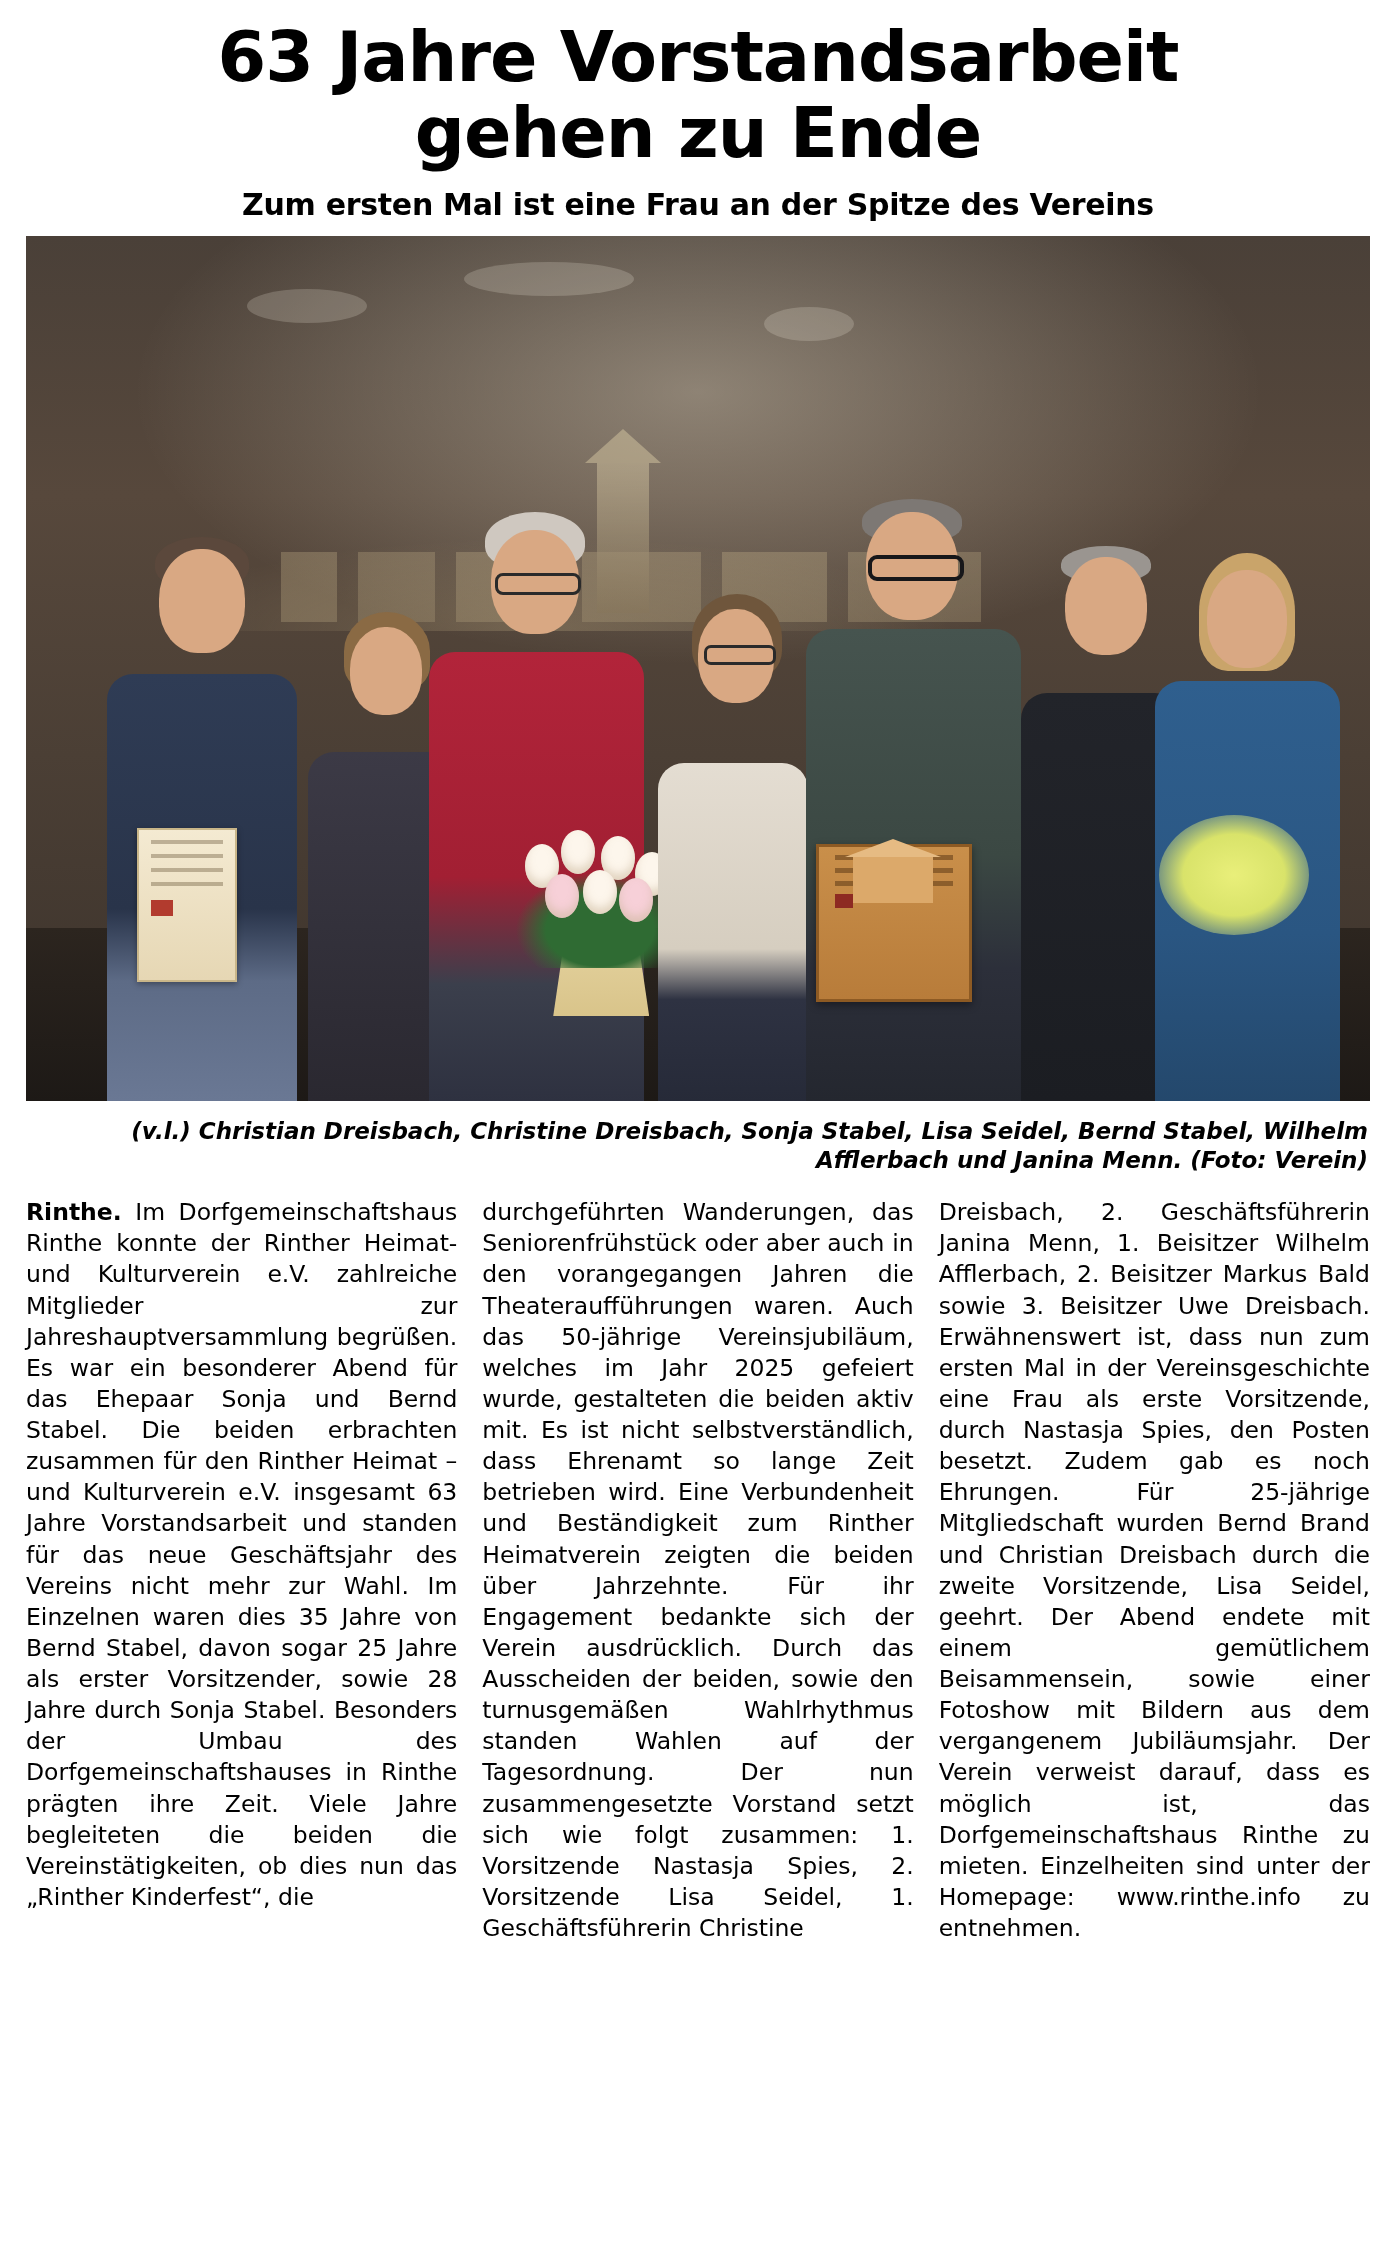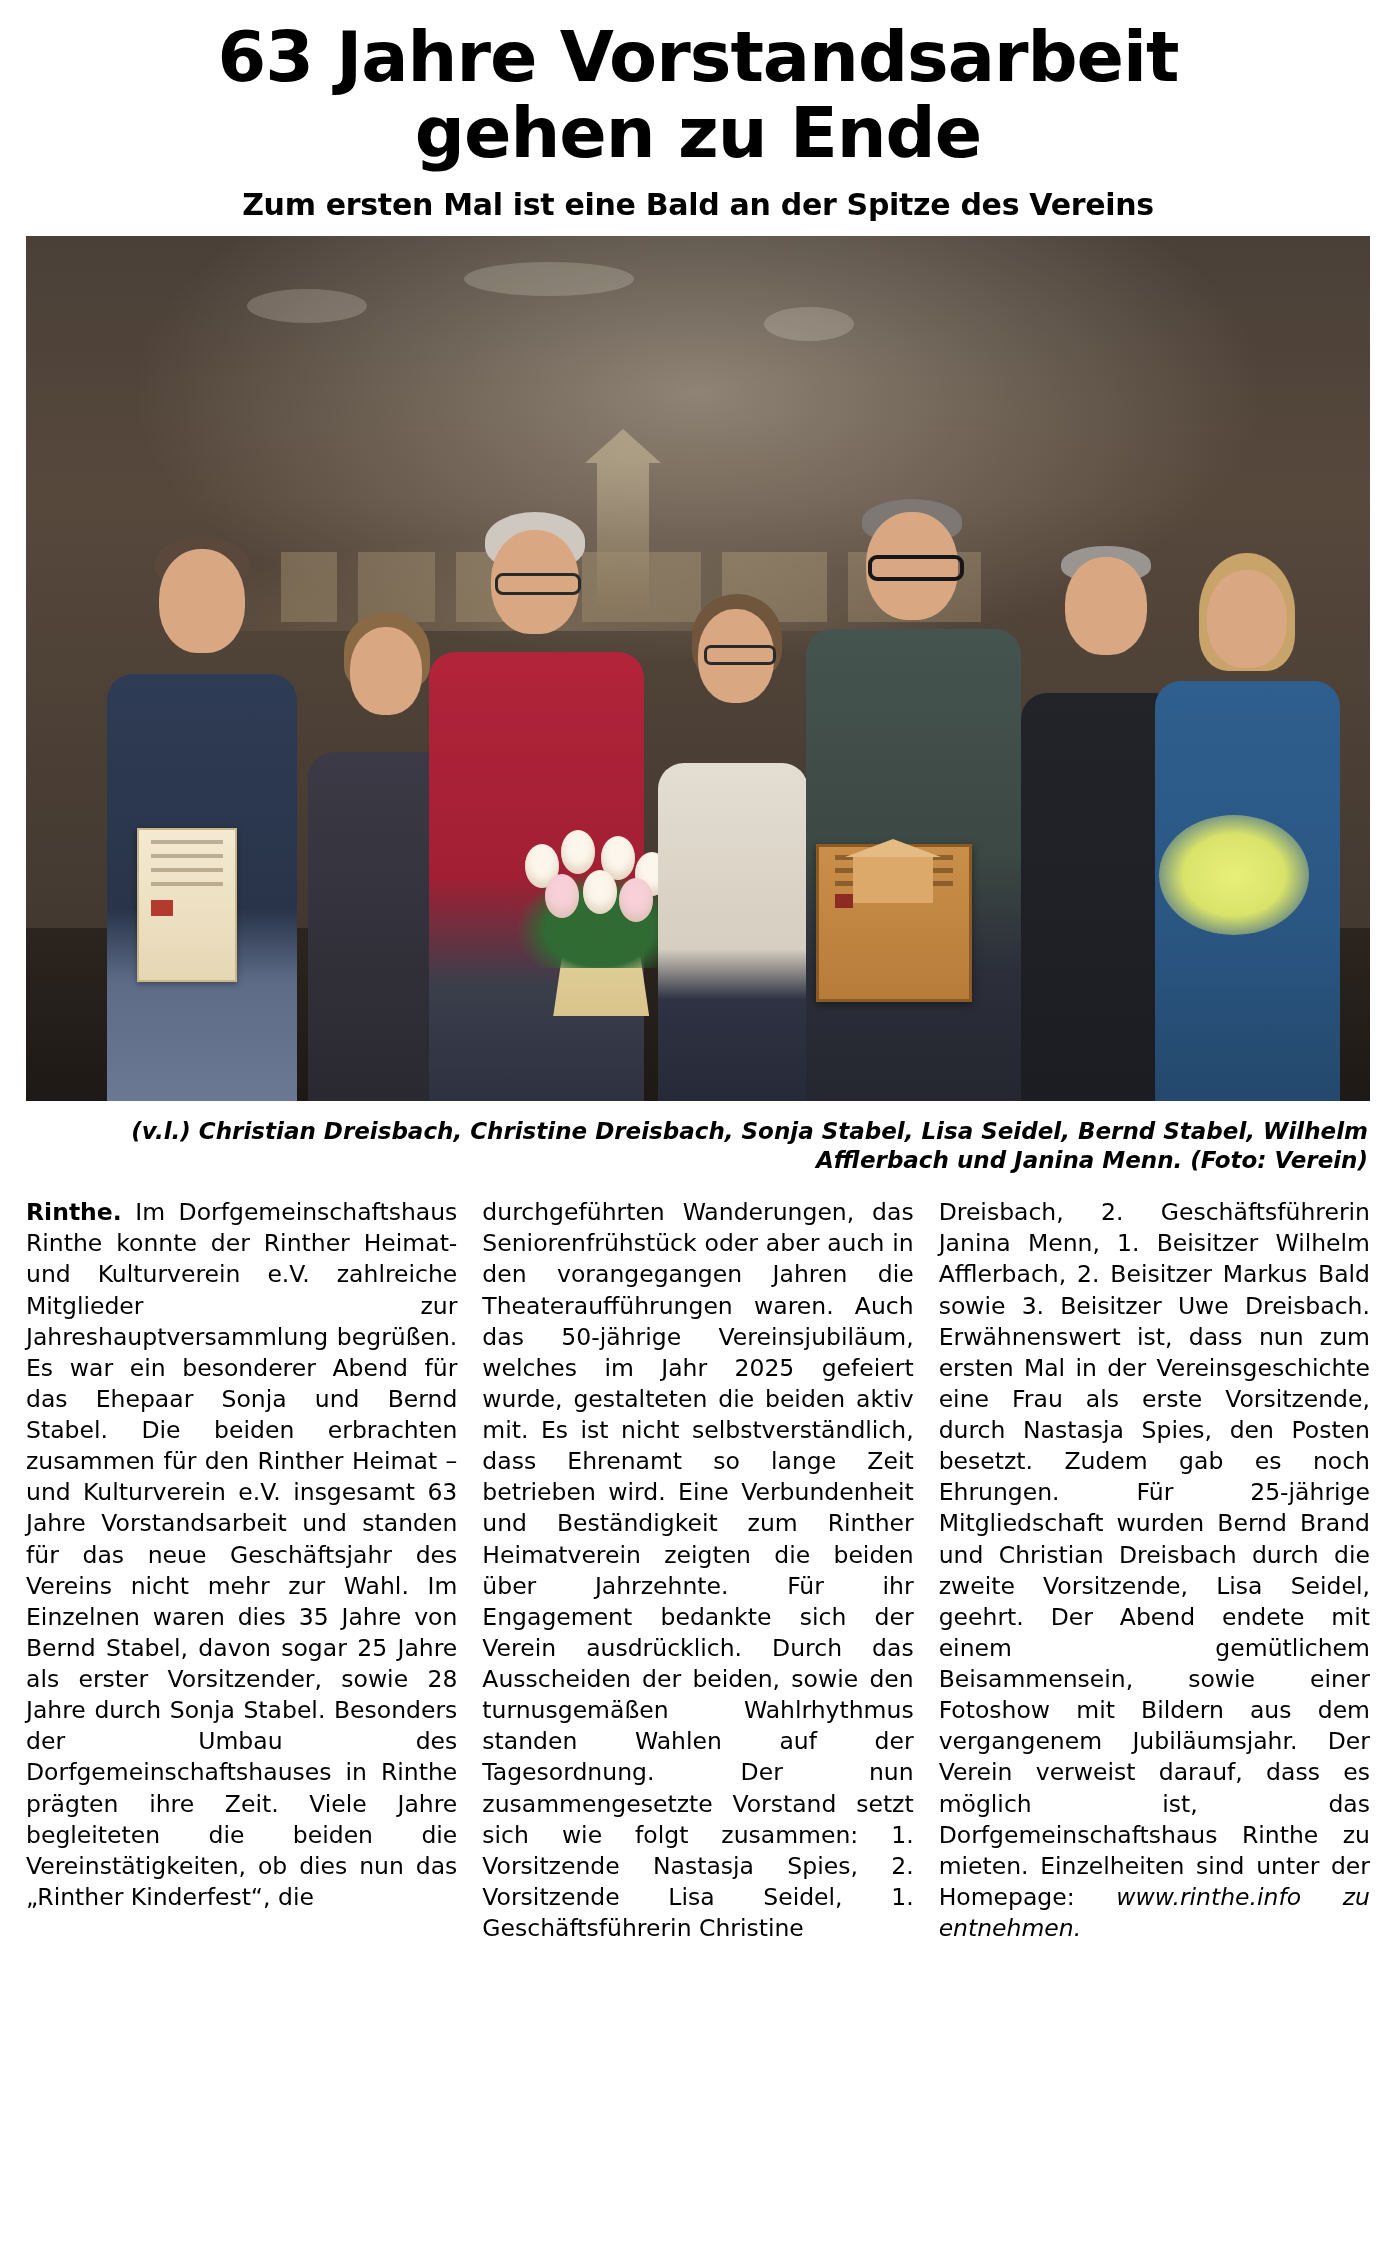--- a/index.html
+++ b/index.html
@@ -269,34 +269,34 @@
   .col {
     flex: 1 1 0;
     font-family: "DejaVu Sans", sans-serif;
     font-size: 23.5px;
     line-height: 1.325;
     text-align: justify;
     hyphens: manual;
   }
   .col p { margin: 0; }
   .lead { font-weight: 700; }
-  .it { font-style: italic; }
+  .it { }
 </style>
 </head>
 <body>
 
 <div class="page">
 
 
   <h1 class="headline">
     <span>63 Jahre Vorstandsarbeit</span>
     <span class="line2">gehen zu Ende</span>
   </h1>
 
-  <div class="subhead">Zum ersten Mal ist eine Bald an der Spitze des Vereins</div>
+  <div class="subhead">Zum ersten Mal ist eine Frau an der Spitze des Vereins</div>
 
   <div class="photo-wrap">
     <div class="photo">
 
       <div class="mural">
         <div class="cloud c1"></div>
         <div class="cloud c2"></div>
         <div class="cloud c3"></div>
         <div class="hill"></div>
         <div class="roofline"></div>

